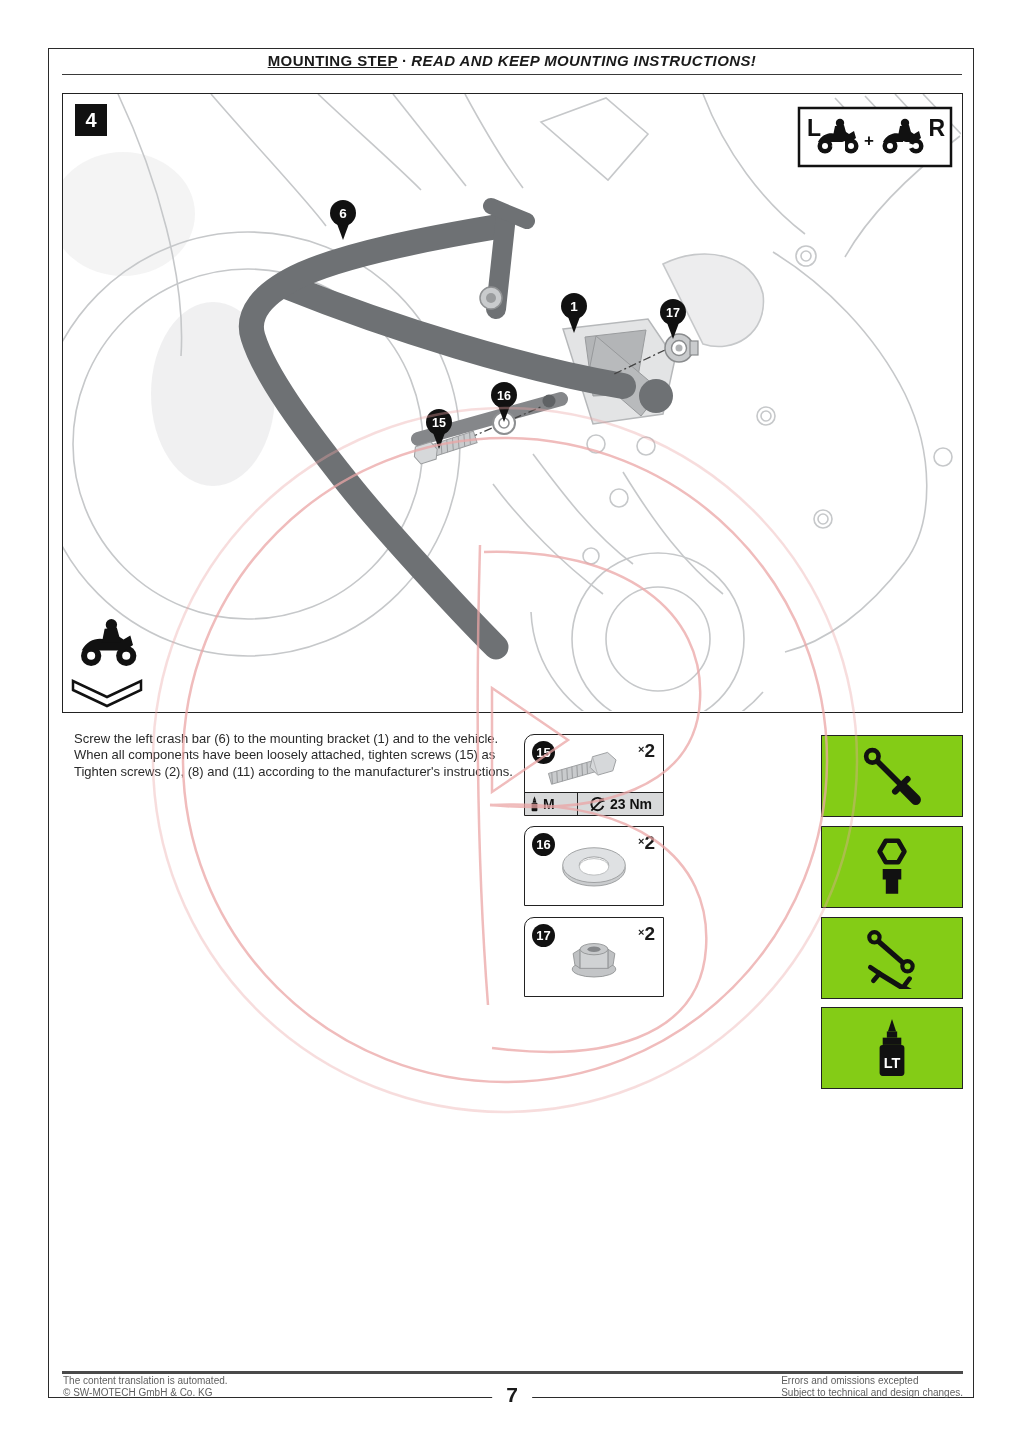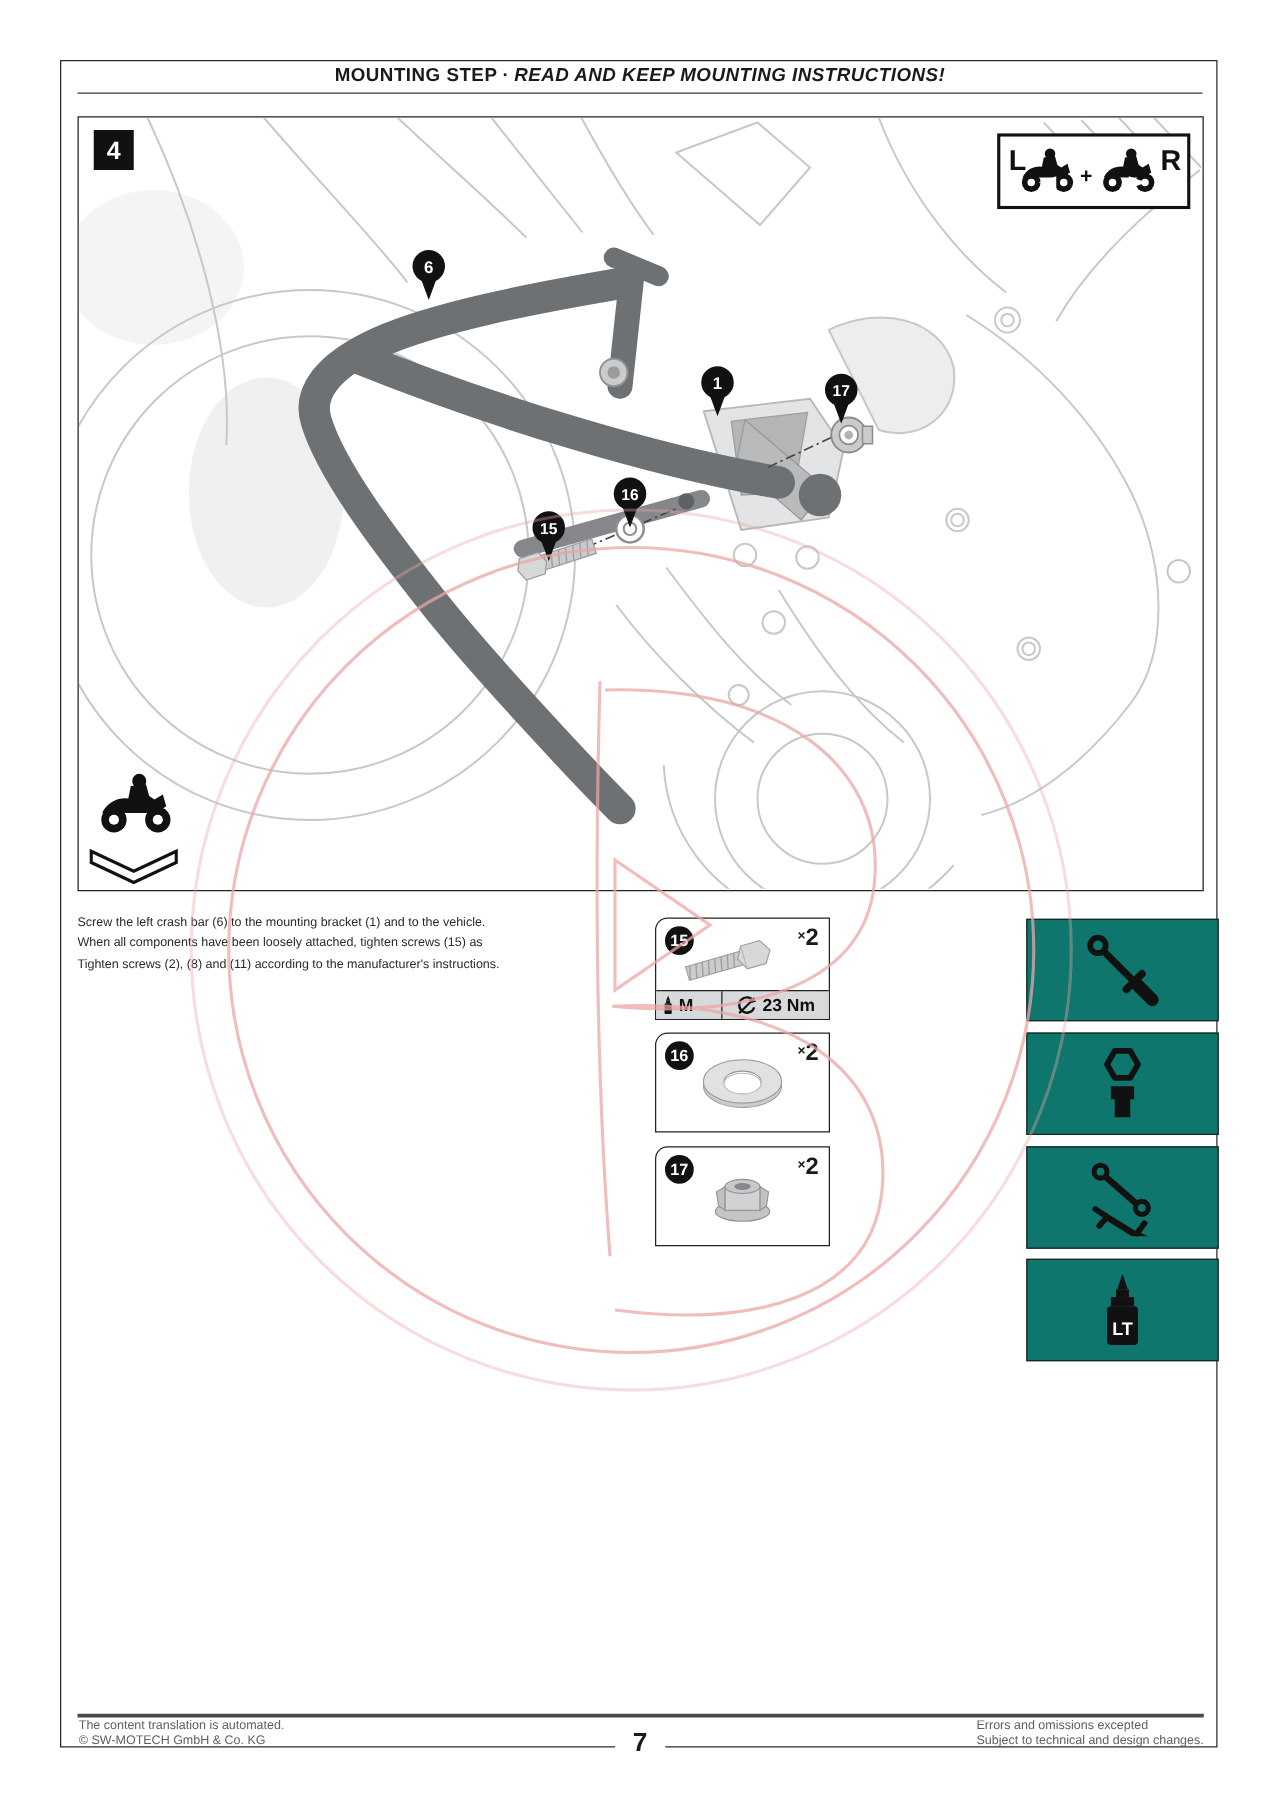--- a/index.html
+++ b/index.html
@@ -2,47 +2,47 @@
 <html><head>
 <meta charset="utf-8">
 <style>
   html,body{margin:0;padding:0;background:#ffffff;}
   .page{position:relative;width:1024px;height:1448px;background:#fff;
         font-family:"Liberation Sans","DejaVu Sans",sans-serif;color:#1a1a1a;overflow:hidden;}
   .outer-frame{position:absolute;left:48px;top:48px;width:926px;height:1350px;
         border:1.5px solid #2b2b2b;box-sizing:border-box;}
   .header-title{position:absolute;left:62px;top:52px;width:900px;text-align:center;
         font-size:15px;letter-spacing:.4px;white-space:nowrap;}
-  .header-title .b{font-weight:700;}
+  .header-title .b{font-weight:700;text-decoration:underline;}
   .header-title .sep{font-weight:700;padding:0 4px;}
   .header-title .i{font-style:italic;font-weight:700;}
   .header-rule{position:absolute;left:62px;top:74px;width:900px;border-top:1.6px solid #3a3a3a;}
   .diagram-box{position:absolute;left:62px;top:93px;width:901px;height:620px;
         border:1.5px solid #222;box-sizing:border-box;overflow:hidden;background:#fff;}
-  .instructions{position:absolute;left:62px;top:731px;width:460px;font-size:10px;
+  .instructions{position:absolute;left:74px;top:731px;width:460px;font-size:13px;
         line-height:16.4px;color:#2a2a2a;}
   
   .part-box{position:absolute;left:524px;width:140px;border:1.5px solid #222;
         border-radius:10px 0 0 0;box-sizing:border-box;background:#fff;}
   .part-main{position:relative;width:100%;display:flex;align-items:center;justify-content:center;}
   .marker{position:absolute;left:7px;top:6px;width:23px;height:23px;border-radius:50%;
         background:#111;color:#fff;font-weight:700;font-size:13px;display:flex;
         align-items:center;justify-content:center;}
   .qty{position:absolute;right:8px;top:5px;}
   .qty .x{font-size:11px;font-weight:700;vertical-align:4px;}
   .qty .n{font-size:19px;font-weight:700;}
   .torque-row{position:absolute;left:0;bottom:0;width:100%;height:23px;background:#d8d9da;
         border-top:1.5px solid #222;display:flex;box-sizing:border-box;}
   .torque-row .cell{display:flex;align-items:center;gap:4px;padding:0 5px;box-sizing:border-box;}
   .torque-row .cell.left{width:52px;}
   .torque-row .cell.right{flex:1;border-left:1.5px solid #222;justify-content:center;}
   .torque-row span{font-weight:700;font-size:14px;color:#111;white-space:nowrap;}
   
-  .tool-box{position:absolute;left:821px;width:154px;height:82px;border:1.5px solid #222;
-        box-sizing:border-box;background:#0f766e;display:flex;align-items:center;justify-content:center;}
+  .tool-box{position:absolute;left:821px;width:142px;height:82px;border:1.5px solid #222;
+        box-sizing:border-box;background:#84cc16;display:flex;align-items:center;justify-content:center;}
   
   .footer-rule{position:absolute;left:62px;top:1371px;width:901px;height:2.5px;background:#4a4a4a;}
   .footer-left{position:absolute;left:63px;top:1375px;font-size:10px;line-height:11.5px;color:#5f5f5f;}
   .footer-right{position:absolute;right:61px;top:1375px;font-size:10px;line-height:11.5px;
         color:#5f5f5f;text-align:left;}
   .page-number{position:absolute;left:50%;top:1383px;transform:translateX(-50%);
         background:#fff;padding:0 14px;font-size:21px;font-weight:700;z-index:3;}
   .watermark{position:absolute;left:0;top:0;width:1024px;height:1448px;pointer-events:none;z-index:6;}
   svg{display:block;}
 </style>

